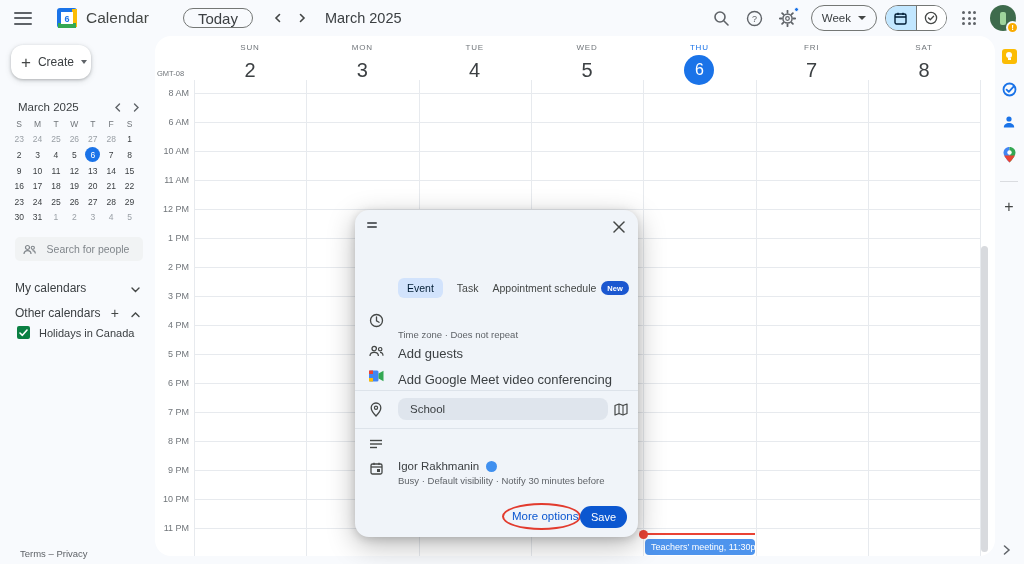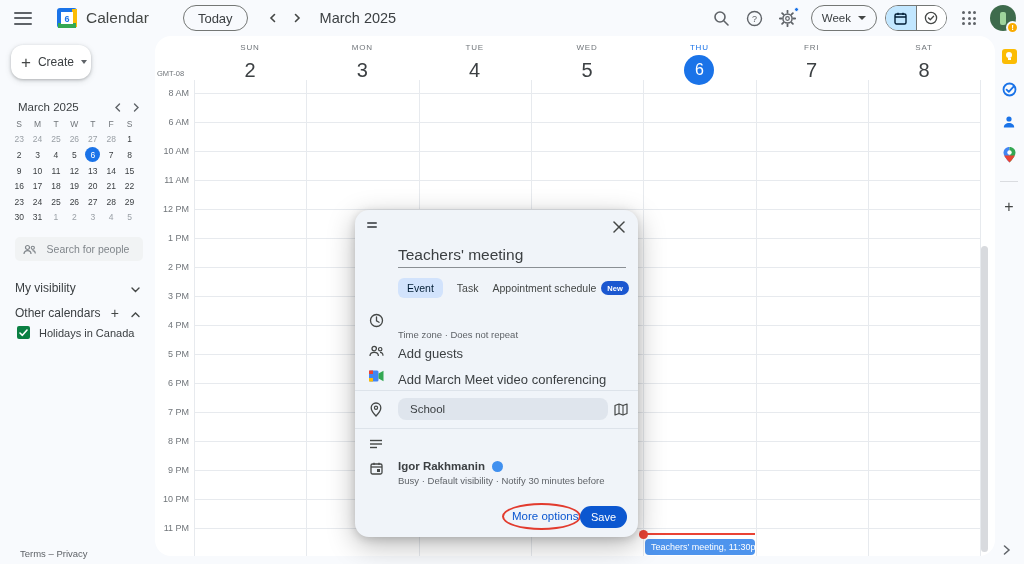--- a/index.html
+++ b/index.html
@@ -6,21 +6,21 @@
   html,body { width:1024px; height:564px; overflow:hidden; }
   body { font-family:"Liberation Sans","DejaVu Sans",sans-serif; background:#f8fafd; }
   .app { position:relative; width:1024px; height:564px; background:#f8fafd; }
 
   
   .topbar { position:absolute; left:0; top:0; width:1024px; height:36px; display:flex; align-items:center; background:#f8fafd; }
   .hamburger { margin-left:14px; width:18px; height:13px; display:flex; flex-direction:column; justify-content:space-between; cursor:pointer; }
   .hamburger span { height:2px; background:#5f6368; border-radius:1px; }
   .logo { margin-left:24px; position:relative; width:22px; height:22px; }
   .product-name { margin-left:8px; font-size:15.5px; color:#444746; }
-  .today-btn { margin-left:34px; height:26px; padding:0 14px; border:1px solid #747775; border-radius:13px; background:transparent; font-size:13px; color:#3c4043; display:flex; align-items:center; }
+  .today-btn { margin-left:34px; height:20px; padding:0 14px; border:1px solid #747775; border-radius:13px; background:transparent; font-size:15px; color:#3c4043; display:flex; align-items:center; }
   .nav-arrow { margin-left:14px; width:22px; height:22px; display:flex; align-items:center; justify-content:center; }
   .nav-arrow + .nav-arrow { margin-left:2px; }
   .range-label { margin-left:12px; font-size:14.5px; color:#3c4043; }
   .topbar-right { margin-left:auto; display:flex; align-items:center; margin-right:8px; }
   .tb-icon { width:26px; height:26px; display:flex; align-items:center; justify-content:center; position:relative; margin-left:7px; }
   .gear-dot { position:absolute; top:2px; right:2px; width:5px; height:5px; border-radius:50%; background:#1a73e8; border:1px solid #f8fafd; }
   .view-pill { margin-left:10px; height:26px; border:1px solid #747775; border-radius:13px; display:flex; align-items:center; padding:0 10px; font-size:11.5px; color:#3c4043; gap:7px; }
   .caret-down { width:0; height:0; border-left:4px solid transparent; border-right:4px solid transparent; border-top:4.5px solid #444746; }
   .split-pill { margin-left:8px; height:26px; width:62px; border:1px solid #747775; border-radius:13px; display:flex; overflow:hidden; }
   .split-left { width:31px; background:#c2e7ff; display:flex; align-items:center; justify-content:center; border-right:1px solid #747775; }
@@ -93,21 +93,21 @@
   .tab-event { background:#d2e3fc; color:#001d35; font-size:10.5px; font-weight:500; padding:4px 9px; border-radius:6px; cursor:pointer; }
   .tab-plain { font-size:10.5px; color:#444746; margin-left:14px; cursor:pointer; }
   .new-badge { margin-left:5px; background:#1b57d0; color:#fff; font-size:7.5px; font-weight:bold; padding:2.5px 6px; border-radius:8px; }
   .dlg-icon { position:absolute; left:13px; width:16px; height:16px; display:flex; align-items:center; justify-content:center; }
   .dt-main { position:absolute; left:43px; top:104px; font-size:11.5px; color:#3c4043; white-space:nowrap; cursor:pointer; }
   .dt-main .t { margin-left:10px; } .dt-main .e { margin-left:12px; }
   .dt-sub { position:absolute; left:43px; top:119px; font-size:9.5px; color:#5f6368; }
   .row-text { position:absolute; left:43px; font-size:13px; color:#3c4043; cursor:pointer; }
   .dlg-divider { position:absolute; left:0; width:283px; height:1px; background:#dde3ea; }
   .loc-input { position:absolute; left:43px; top:188px; width:210px; height:22px; background:#dfe5ed; border:none; border-radius:8px; font-size:11.5px; color:#3c4043; font-family:inherit; padding:0 12px; outline:none; }
-  .owner-name { position:absolute; left:43px; top:250px; font-size:11.5px; font-weight:700; color:#3c4043; display:flex; align-items:center; gap:7px; }
+  .owner-name { position:absolute; left:43px; top:250px; font-size:11.5px; font-weight:400; color:#3c4043; display:flex; align-items:center; gap:7px; }
   .color-dot { width:11px; height:11px; border-radius:50%; background:#4090ef; }
   .owner-sub { position:absolute; left:43px; top:265px; font-size:9.5px; color:#5f6368; }
   .more-options { position:absolute; left:157px; top:300px; font-size:11.5px; font-weight:500; color:#0b57d0; background:none; border:none; cursor:pointer; font-family:inherit; }
   .annotation-ellipse { position:absolute; left:147px; top:293px; width:79px; height:27px; border:2.5px solid #e23b2e; border-radius:50%; pointer-events:none; }
   .save-btn { position:absolute; left:225px; top:296px; width:47px; height:22px; background:#0b57d0; color:#fff; border:none; border-radius:12px; font-size:11px; font-weight:500; cursor:pointer; font-family:inherit; }
 </style>
 </head>
 <body>
 
 <div class="app">
@@ -285,21 +285,21 @@
       <svg width="13" height="11" viewBox="0 0 13 11">
           <circle cx="4.5" cy="3.5" r="2" fill="none" stroke="#80868b" stroke-width="1.2"></circle>
           <path d="M1 10 c0-2.2 1.6-3.4 3.5-3.4 s3.5 1.2 3.5 3.4" fill="none" stroke="#80868b" stroke-width="1.2"></path>
           <circle cx="9.8" cy="3.8" r="1.6" fill="none" stroke="#80868b" stroke-width="1.1"></circle>
           <path d="M9.5 6.6 c1.7 0 2.8 1.1 2.8 2.9" fill="none" stroke="#80868b" stroke-width="1.1"></path>
         </svg>
       <input type="text" placeholder="Search for people" style="">
     </div>
 
     <div class="cal-section" style="top:243px;">
-      <span class="lbl">My visibility</span>
+      <span class="lbl">My calendars</span>
       <span class="sec-icons">
         <span><svg width="9" height="6" viewBox="0 0 9 6">
               <polyline points="1,1 4.5,4.5 8,1" fill="none" stroke="#444746" stroke-width="1.4" stroke-linecap="round"></polyline>
             </svg></span>
       </span>
     </div>
 
     <div class="cal-section" style="top:268px;">
       <span class="lbl">Other calendars</span>
       <span class="sec-icons">
@@ -441,21 +441,20 @@
         <span></span>
         <span></span>
       </div>
     <div class="dlg-close">
       <svg width="12" height="12" viewBox="0 0 12 12">
           <line x1="1" y1="1" x2="11" y2="11" stroke="#444746" stroke-width="1.5" stroke-linecap="round"></line>
           <line x1="11" y1="1" x2="1" y2="11" stroke="#444746" stroke-width="1.5" stroke-linecap="round"></line>
         </svg>
     </div>
 
-    <input class="dlg-title" type="text" value="Teachers' meeting" style="">
 
     <div class="tabs-row">
       <span class="tab-event">Event</span>
       <span class="tab-plain">Task</span>
       <span class="tab-plain">Appointment schedule</span>
       <span class="new-badge">New</span>
     </div>
 
     <div class="dlg-icon" style="top:102px;">
       <svg width="15" height="15" viewBox="0 0 15 15">
@@ -476,21 +475,21 @@
     <div class="row-text" style="top:136px;">Add guests</div>
 
     <div class="dlg-icon" style="top:158px;">
       <svg width="15" height="12" viewBox="0 0 15 12">
           <rect x="0" y="0.5" width="9.5" height="11" rx="1.5" fill="#4285f4"></rect>
           <polygon points="9.5,3.5 14.5,0.8 14.5,11.2 9.5,8.5" fill="#34a853"></polygon>
           <rect x="0" y="0.5" width="4" height="3.5" fill="#ea4335"></rect>
           <rect x="0" y="8" width="4" height="3.5" fill="#fbbc04"></rect>
         </svg>
     </div>
-    <div class="row-text" style="top:162px;">Add March Meet video conferencing</div>
+    <div class="row-text" style="top:162px;">Add Google Meet video conferencing</div>
 
     <div class="dlg-divider" style="top:180px;"></div>
 
     <div class="dlg-icon" style="top:191px;">
       <svg width="12" height="15" viewBox="0 0 12 15">
           <path d="M6 1 C3.2 1 1.2 3.1 1.2 5.7 C1.2 9 6 14 6 14 S10.8 9 10.8 5.7 C10.8 3.1 8.8 1 6 1 Z" fill="none" stroke="#444746" stroke-width="1.3"></path>
           <circle cx="6" cy="5.7" r="1.6" fill="none" stroke="#444746" stroke-width="1.2"></circle>
         </svg>
     </div>
     <input class="loc-input" type="text" value="School" style="">

